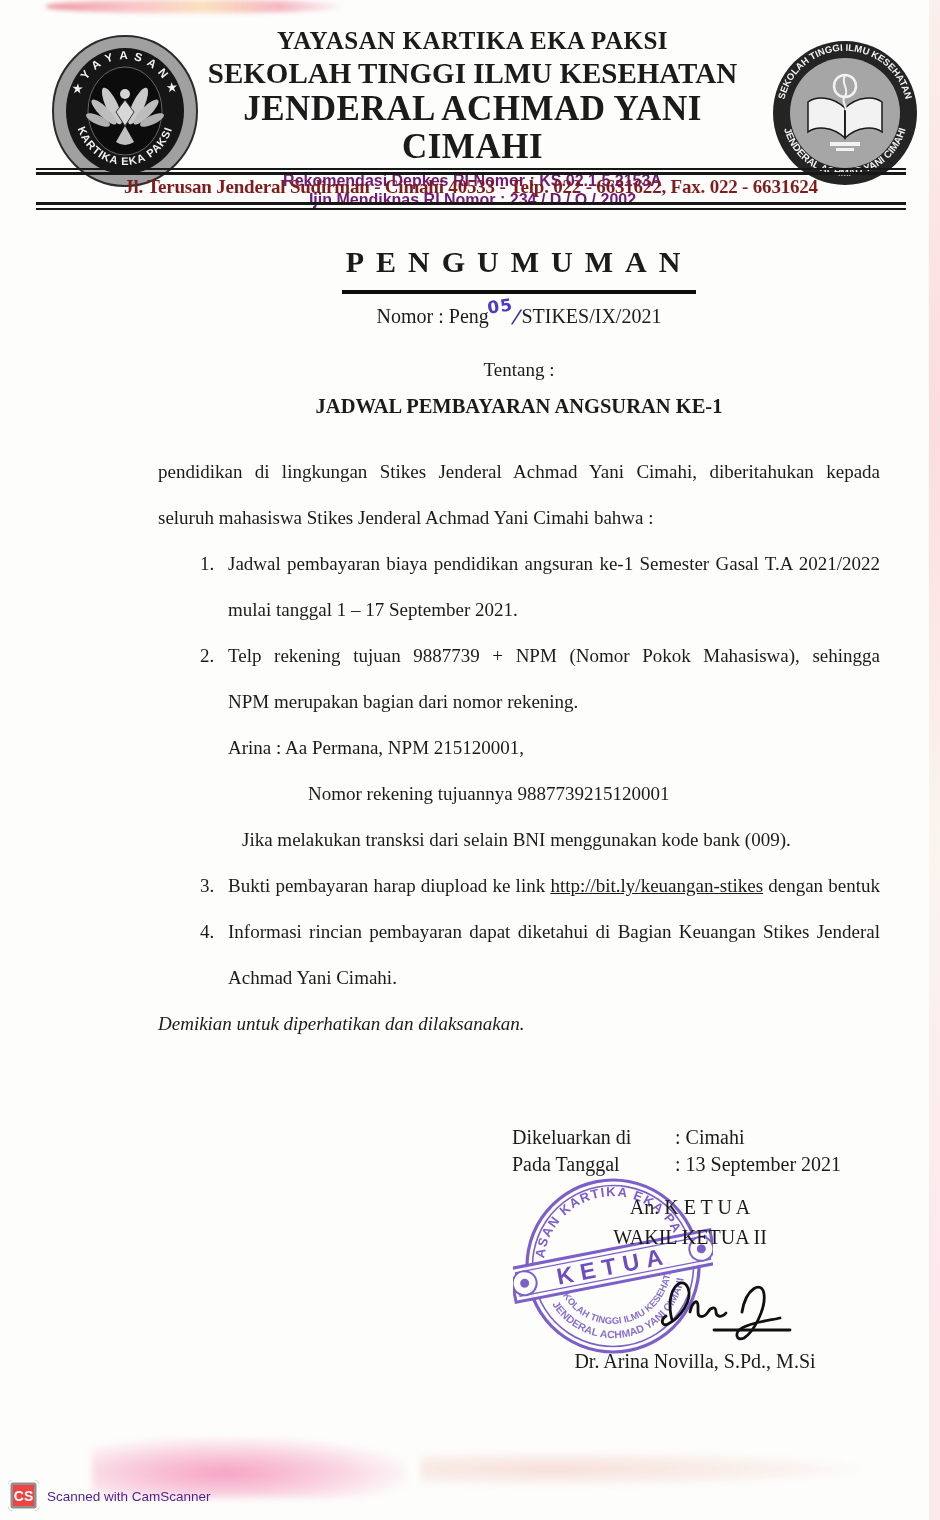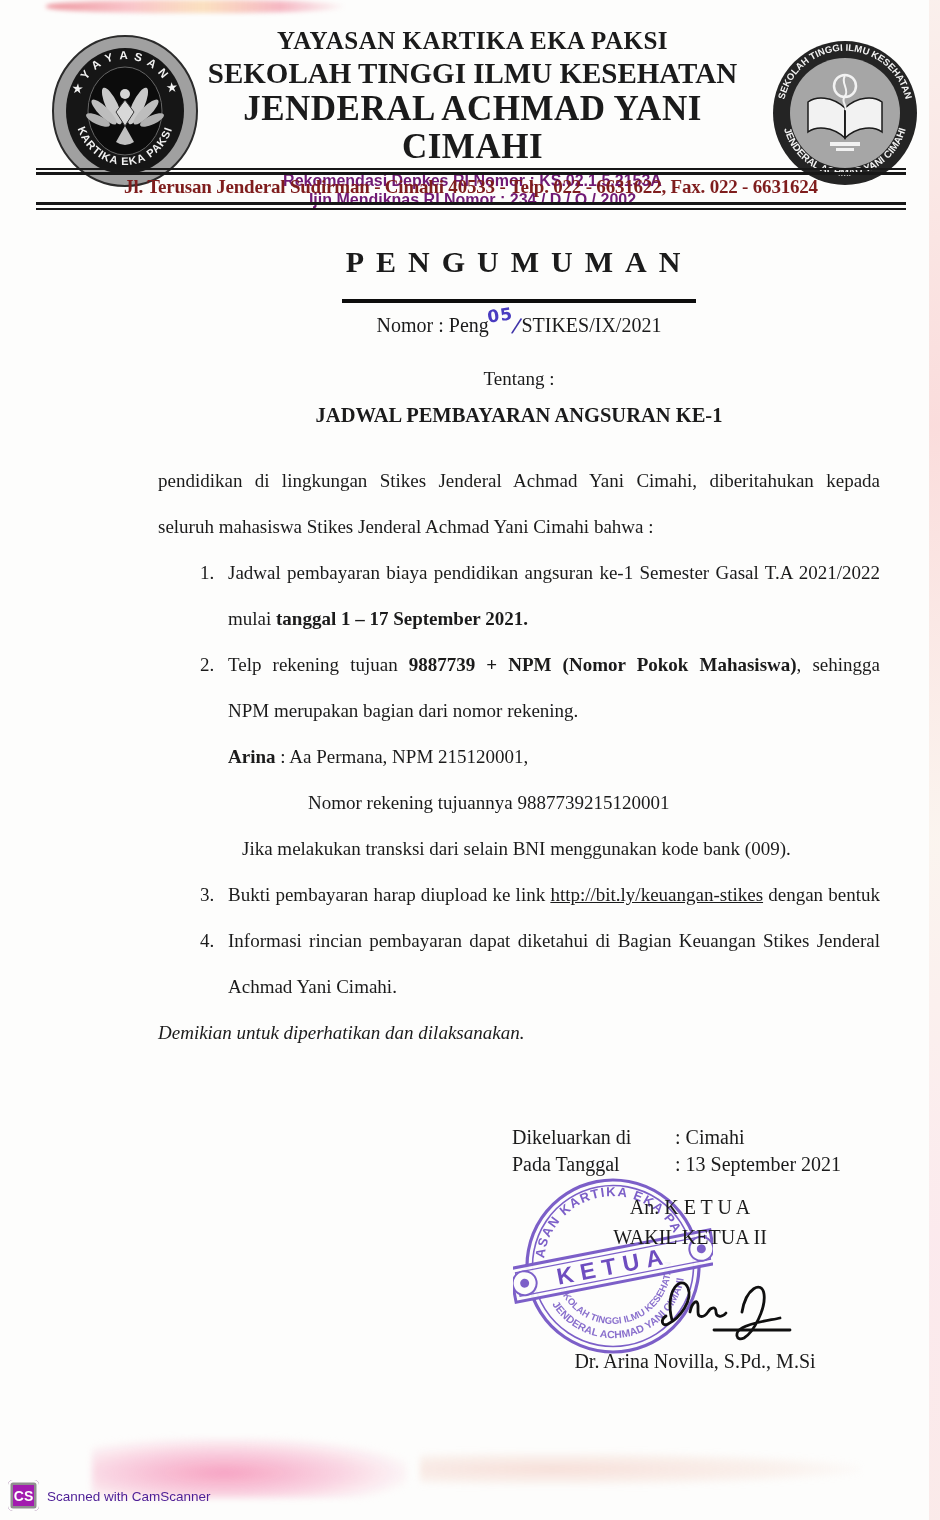--- a/index.html
+++ b/index.html
@@ -34,49 +34,49 @@
   .r1 { top:168px; height:2px; }
   .r2 { top:172px; height:2.5px; }
   .r3 { top:202px; height:3px; }
   .r4 { top:208px; height:1.5px; }
   .address { position:absolute; left:36px; right:34px; top:176px; text-align:center;
     font-family:Liberation Serif, serif; font-size:19px; font-weight:bold; letter-spacing:-.2px; color:#7f1d1d; }
   
   .content { position:absolute; left:158px; top:244px; width:722px; font-size:19px; }
   .announce-wrap { text-align:center; }
   .announce { display:inline-block; font-size:30px; font-weight:bold; letter-spacing:12px;
-    line-height:35px; padding:0 4px 20px 4px; border-bottom:4px solid #0d0d0d; }
+    line-height:35px; padding:0 4px 11px 4px; border-bottom:4px solid #0d0d0d; }
   .nomor { text-align:center; margin-top:10px; font-size:20px; line-height:25px; }
   .hand-num { display:inline-block; color:#4a3cc0; font-family:"DejaVu Sans", sans-serif; font-size:17px;
     font-weight:bold; transform:rotate(-8deg) translateY(-11px); letter-spacing:1px; }
   .hand-slash { display:inline-block; color:#3f34a8; font-size:25px; font-weight:bold;
     transform:rotate(14deg); margin:0 1px 0 -1px; line-height:20px; vertical-align:-2px; }
   .tentang { text-align:center; margin-top:28px; font-size:19px; line-height:23px; }
   .subject { text-align:center; margin-top:12px; font-size:20.5px; font-weight:bold; line-height:26px; }
   .bodytext { margin-top:30px; line-height:46px; }
   .jline { text-align:justify; text-align-last:justify; }
   .indent1 { text-indent:44px; }
   ol.items { list-style:none; }
   ol.items li { position:relative; padding-left:70px; }
   .num { position:absolute; left:42px; top:0; line-height:46px; }
   .sub-indent { margin-left:80px; }
   .note-indent { margin-left:14px; }
-  b, .bold { font-weight:bold; }
+  b, .bold { font-weight:normal; }
   .ulink { text-decoration:underline; }
   .closing { margin-top:0;font-style:italic; }
   
   .issued { position:absolute; left:512px; top:1124px; width:360px; font-size:20px; line-height:27px; }
   .issued .lbl { display:inline-block; width:163px; }
   .an-block { position:absolute; left:565px; top:1192px; width:250px; text-align:center;
     font-size:20px; line-height:30px; }
   .sig-name { position:absolute; left:560px; top:1350px; width:270px; text-align:center; font-size:20px; }
   .stamp { position:absolute; left:513px; top:1171px; mix-blend-mode:multiply; opacity:.88; }
   .signature { position:absolute; left:638px; top:1268px; }
   
-  .cs-badge { position:absolute; left:8px; top:1480px; width:31px; height:31px; background:#a21caf;
+  .cs-badge { position:absolute; left:8px; top:1480px; width:31px; height:31px; background:#ef4444;
     border-radius:5px; display:flex; align-items:center; justify-content:center;
     box-shadow:inset 0 0 0 2.5px #fdfdfd, inset 0 0 0 5px #8f8f8f;
     font-family:"Liberation Sans", sans-serif; font-size:14px; font-weight:bold; color:#fff; }
   .cs-label { position:absolute; left:47px; top:1489px; font-family:"Liberation Sans", sans-serif;
     font-size:13.5px; color:#4c1d95; }
 </style>
 </head>
 <body>
 
 <div class="page">

